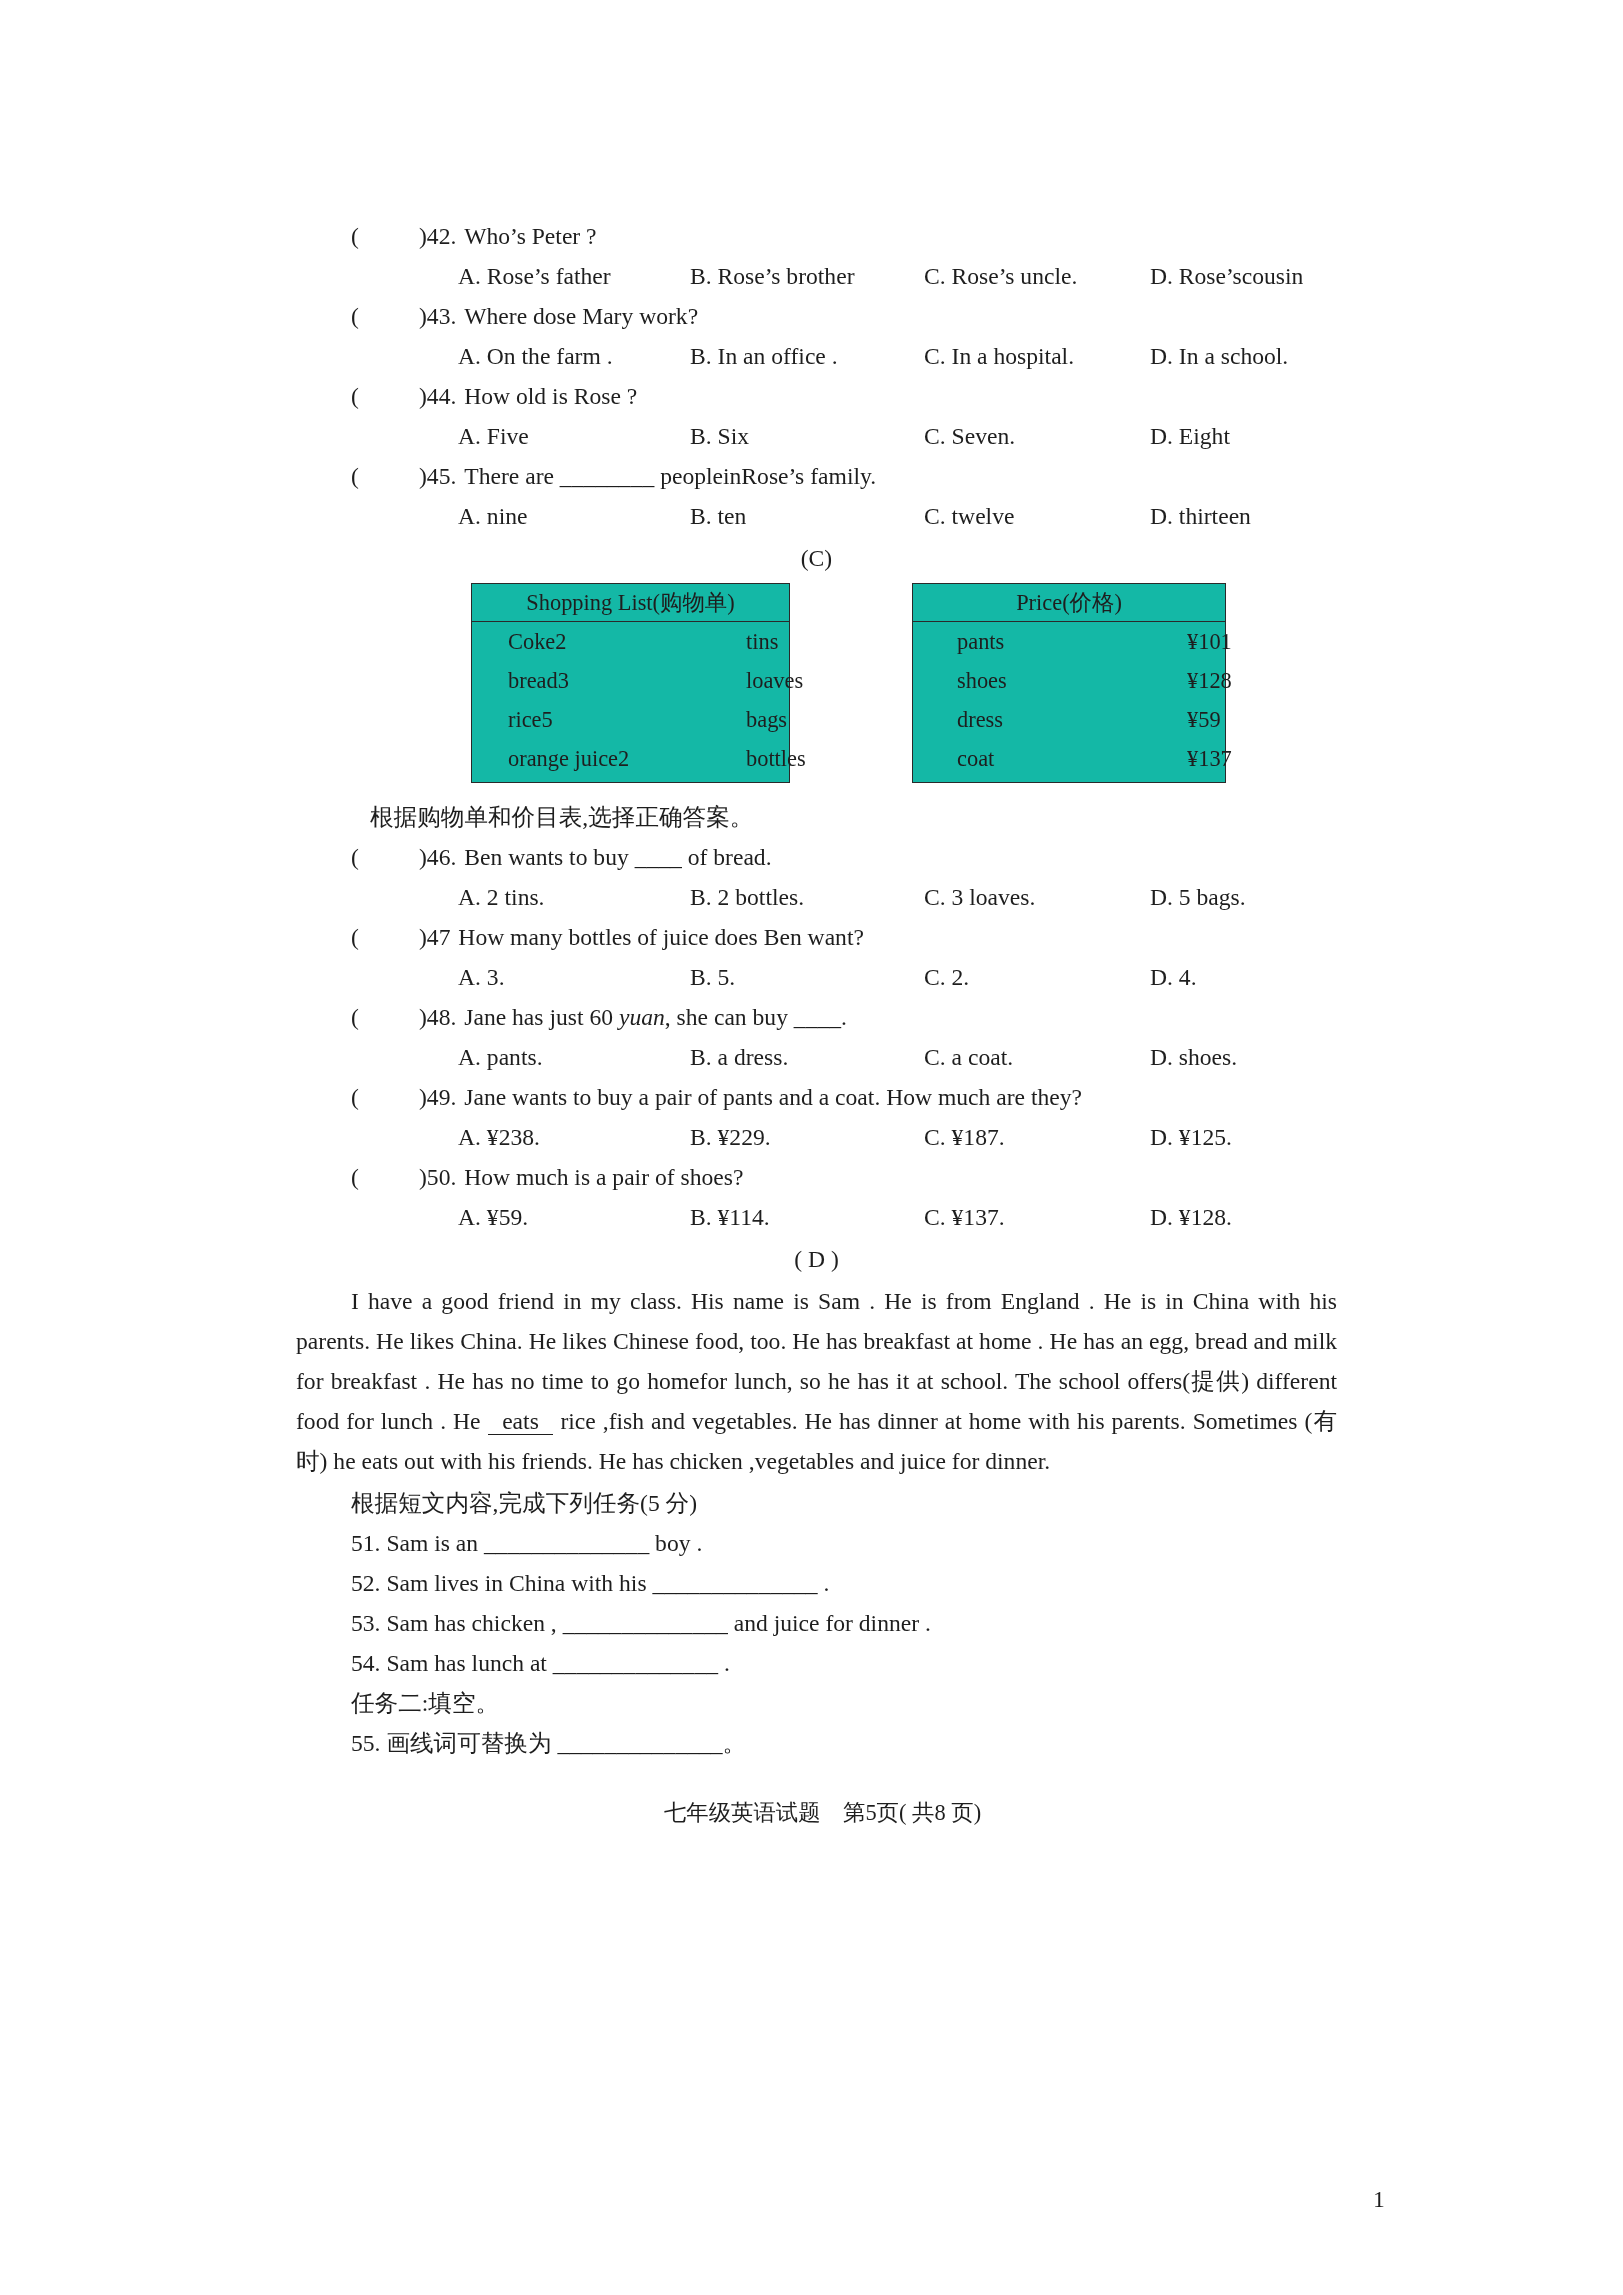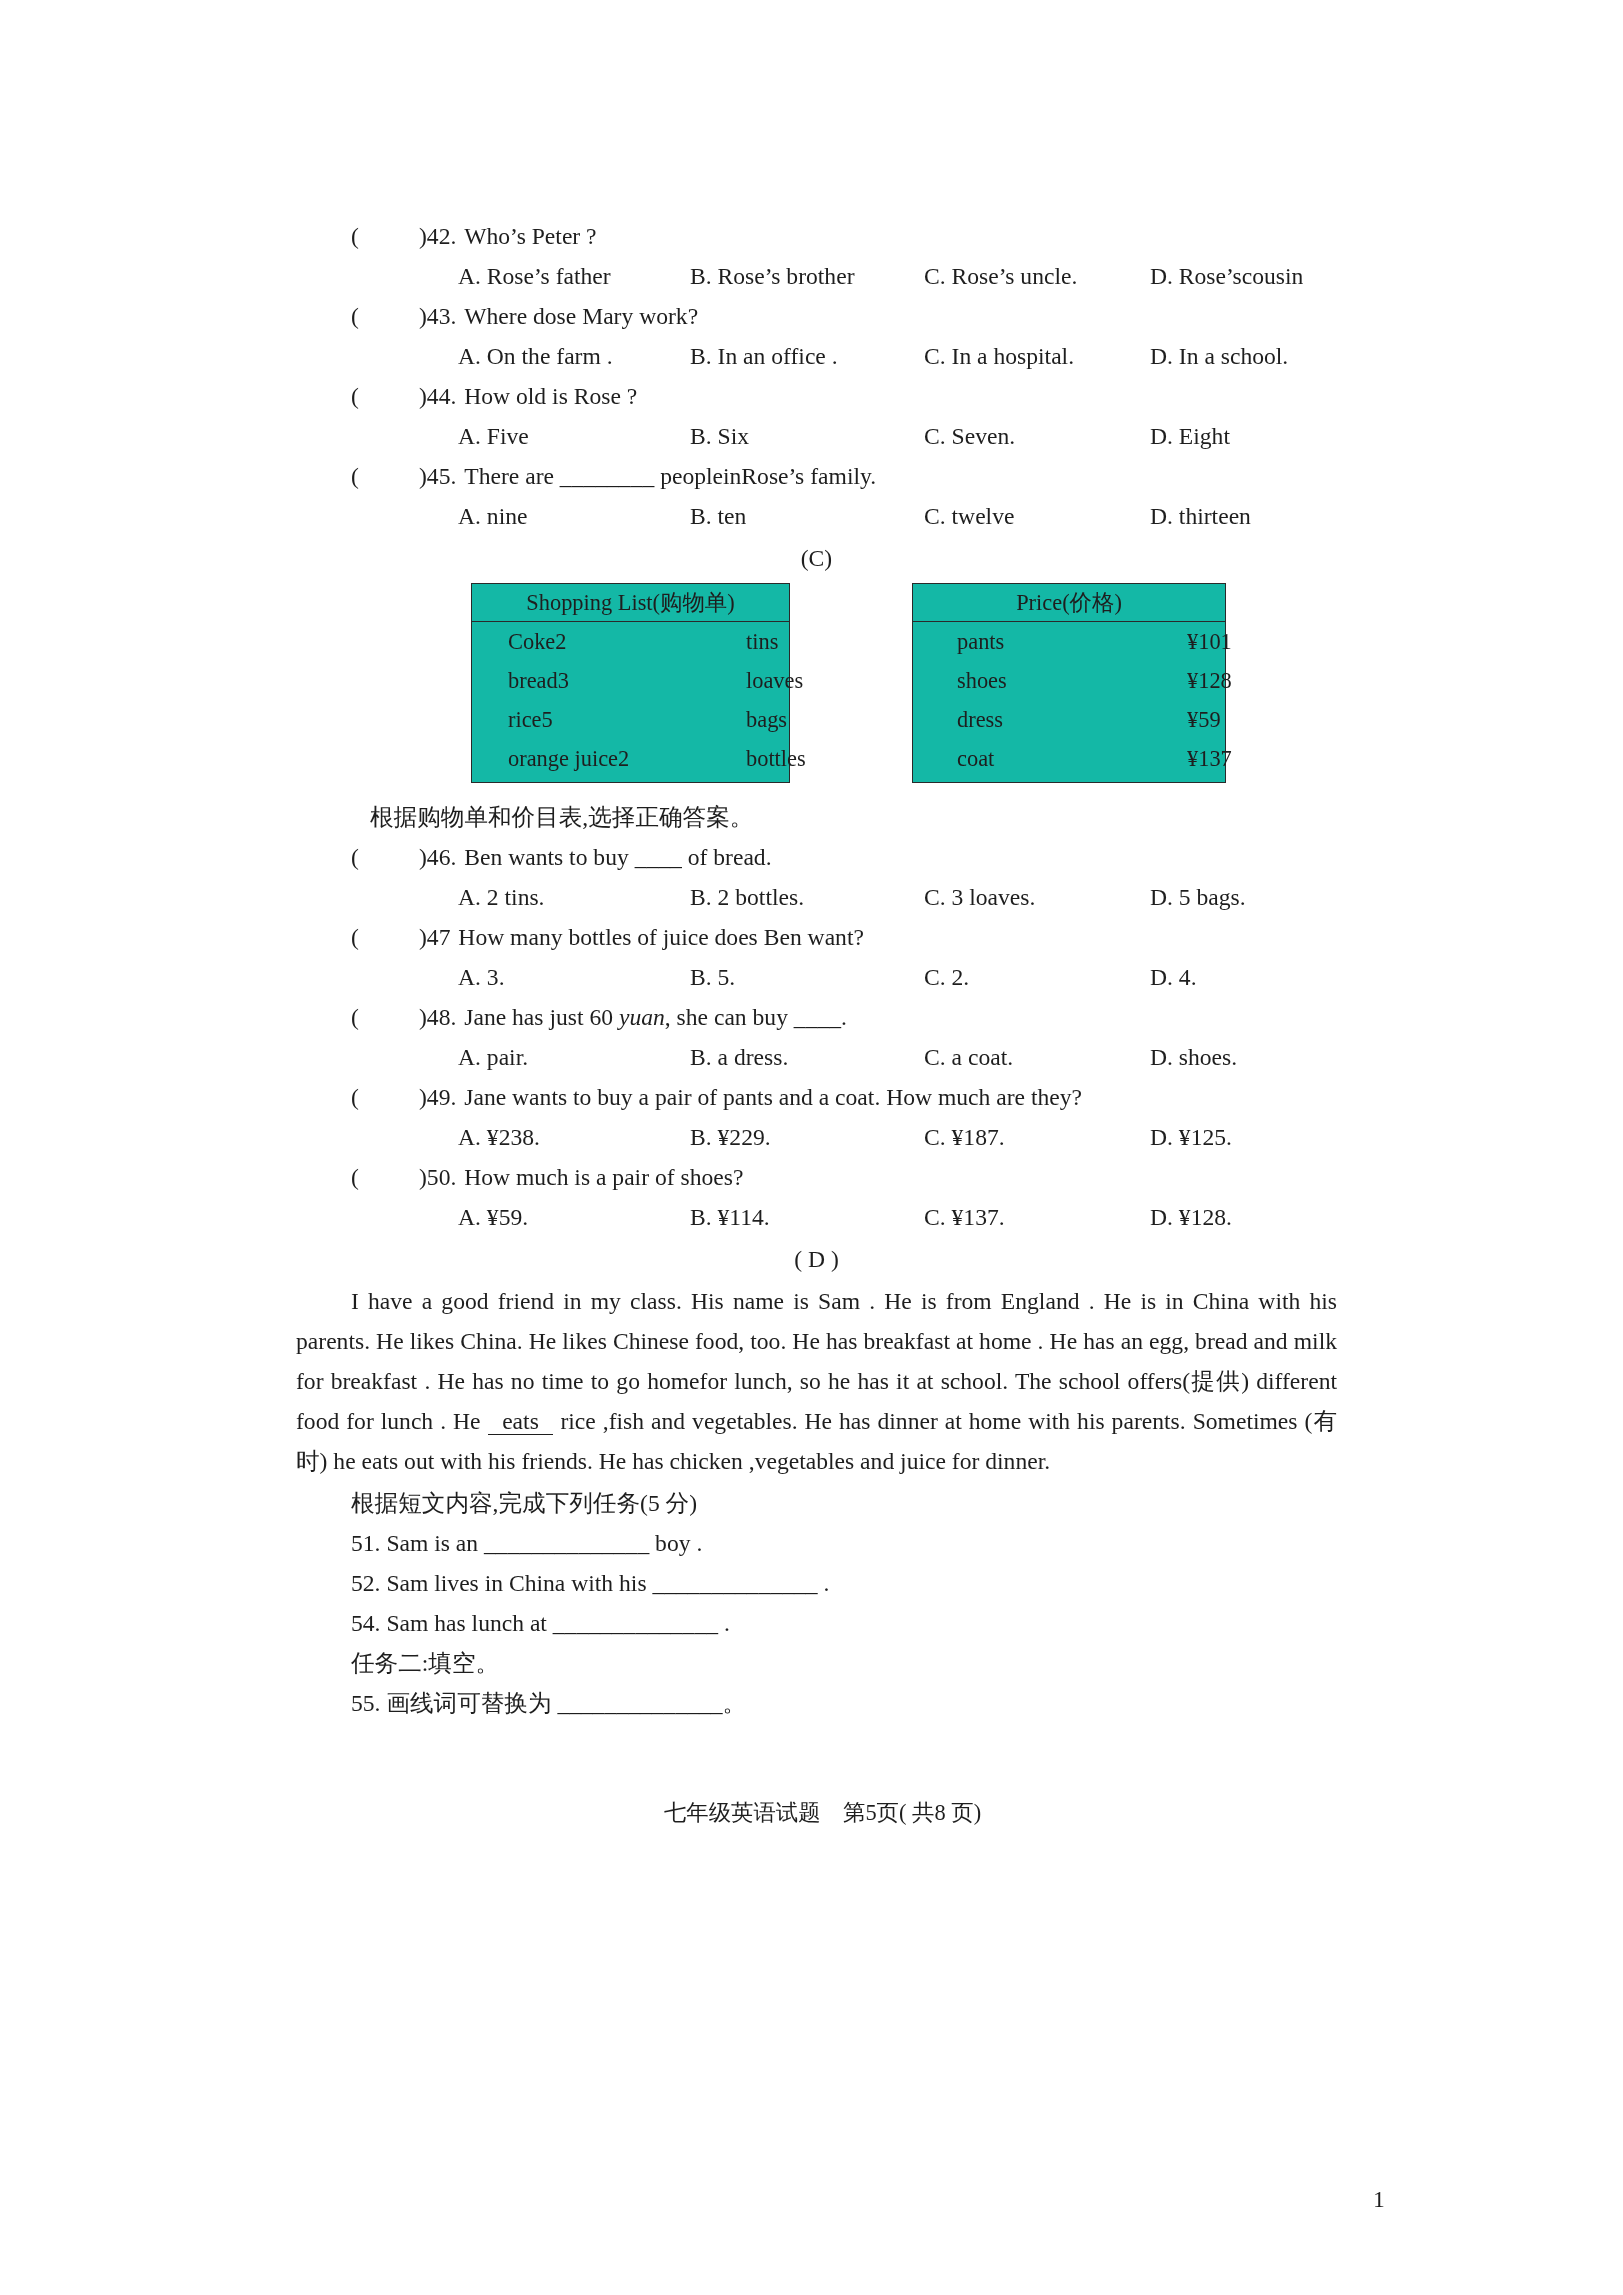--- a/index.html
+++ b/index.html
@@ -232,21 +232,21 @@
 
   <div>
     <div class="qline">
       <span class="paren">(</span>
       <span class="q-num">)48.</span>
       <span>
         <span>Jane has just 60 </span><em>yuan</em><span>, she can buy ____.</span>
       </span>
     </div>
     <div class="opts">
-      <span>A.  pair.</span>
+      <span>A.  pants.</span>
       <span>B.  a dress.</span>
       <span>C.  a coat.</span>
       <span>D.  shoes.</span>
     </div>
   </div>
 
   <div>
     <div class="qline">
       <span class="paren">(</span>
       <span class="q-num">)49.</span>
@@ -275,20 +275,21 @@
   </div>
 
   <div class="center-label">( D )</div>
 
   <p class="passage"><span>I have a good friend in my class.  His name is Sam .  He is from England .  He is in China with his parents.  He likes China.  He likes Chinese food, too.  He has breakfast at home .  He has an egg, bread and milk for breakfast .  He has no time to go homefor lunch, so he has it at school.  The school offers(提供) different food for lunch .  He</span> <span class="ul-word">eats</span> <span>rice ,fish and vegetables.  He has dinner at home with his parents.  Sometimes (有时) he eats out with his friends.  He has chicken ,vegetables and juice for dinner.</span></p>
 
   <div class="instr-d">根据短文内容,完成下列任务(5 分)</div>
 
   <div class="fill">51.  Sam is an ______________ boy .</div>
   <div class="fill">52.  Sam lives in China with his ______________ .</div>
+  <div class="fill">53.  Sam has chicken , ______________ and juice for dinner .</div>
   <div class="fill">54.  Sam has lunch at ______________ .</div>
   <div class="fill">任务二:填空。</div>
   <div class="fill">55. 画线词可替换为 ______________。</div>
 
 </div>
 
 <div class="footer">七年级英语试题　第5页( 共8 页)</div>
 
 <div class="page-num">1</div>
 

